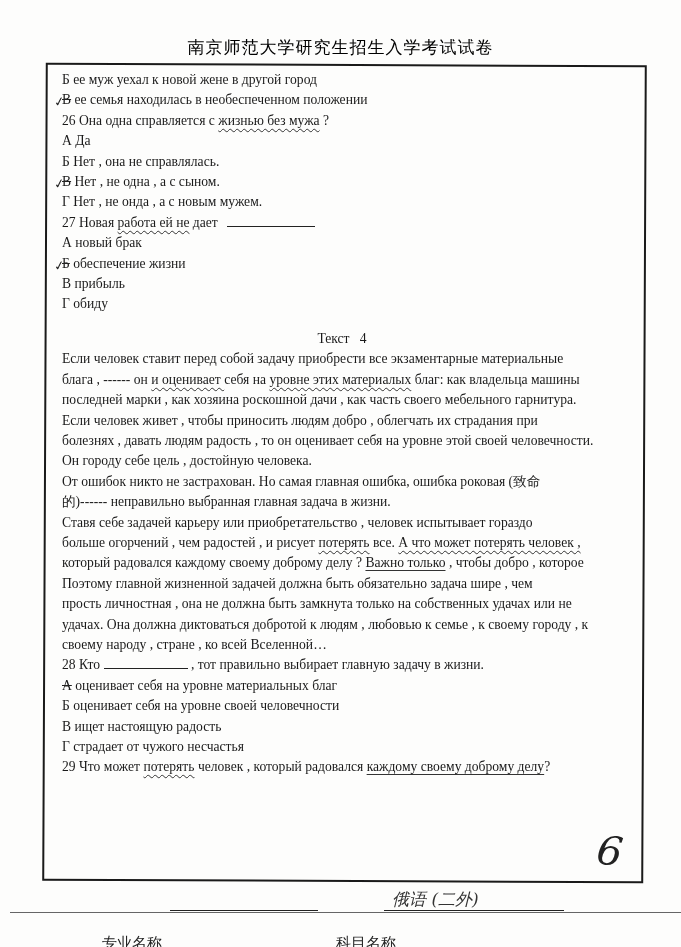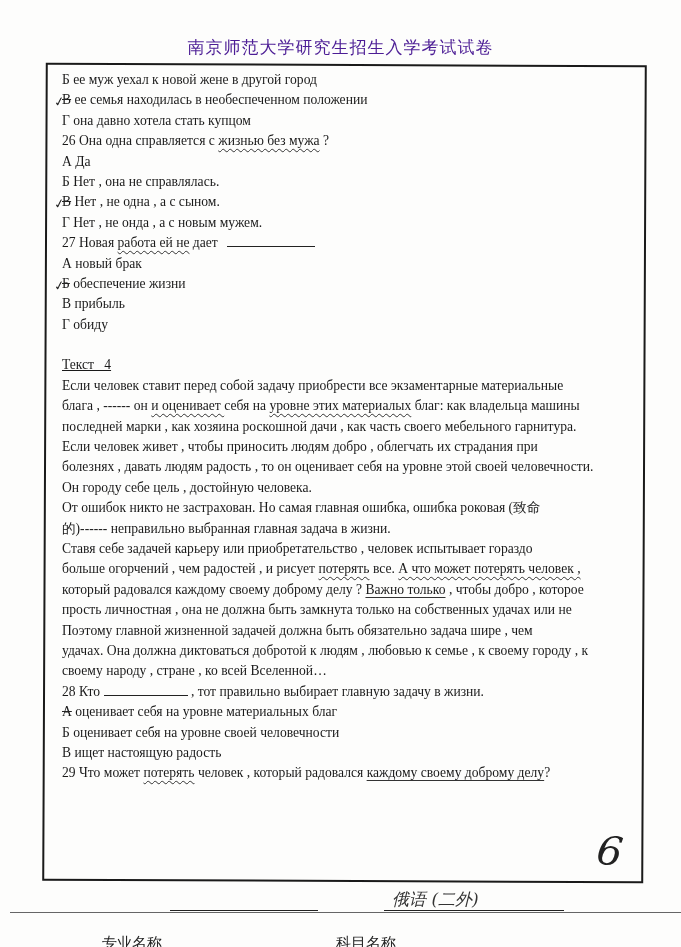--- a/index.html
+++ b/index.html
@@ -5,33 +5,33 @@
   html, body { margin: 0; padding: 0; }
   body {
     width: 681px; height: 947px; overflow: hidden;
     background: #fdfdfc; position: relative;
     font-family: "Liberation Serif", "DejaVu Serif", serif;
     color: #1a1a1a;
   }
   .title {
     position: absolute; top: 36px; left: 0; width: 681px;
     text-align: center; font-size: 17px; letter-spacing: 1px;
-    font-family: "DejaVu Serif", serif; color: #4c1d95;
+    font-family: "DejaVu Serif", serif; color: #000000;
   }
   .frame {
     position: absolute; left: 44px; top: 64px; width: 597px; height: 814px;
     border: 2px solid #1a1a1a; border-top-width: 2px;
     transform: rotate(0.25deg);
   }
   .content {
     position: absolute; left: 62px; top: 70px; width: 560px;
     font-size: 13.6px; line-height: 20.4px;
   }
   .line { white-space: nowrap; position: relative; }
-  .heading { margin-top: 20px; text-decoration: underline; }
+  .heading { text-align: center; margin-top: 14px; }
   .u { text-decoration: underline; text-decoration-color: #333; text-underline-offset: 3px; }
   .w { text-decoration: underline wavy #333; text-underline-offset: 3px; text-decoration-thickness: 1px; }
   .strike { text-decoration: line-through; text-decoration-color:#222; }
   .tick {
     position: absolute; left: -8px; top: 2px; font-size: 13px; color:#222;
     transform: rotate(-10deg);
   }
   .blank { display: inline-block; border-bottom: 1px solid #222; height: 12px; vertical-align: baseline; }
   .mark6 {
     position: absolute; left: 597px; top: 828px; font-size: 40px;
@@ -65,24 +65,20 @@
 <div class="content">
 
   <div class="line">
     <span>Б</span>
     <span>ее муж уехал к новой жене в другой город</span>
   </div>
   <div class="line">
     <span class="tick">✓</span>
     <span class="strike">В</span>
     <span>ее семья находилась в необеспеченном положении</span>
-  </div>
-  <div class="line">
-    <span>Г</span>
-    <span>она давно хотела стать купцом</span>
   </div>
 
   <div class="line">
     <span>26</span>
     <span>Она одна справляется с </span><span class="w">жизнью без мужа</span><span> ?</span>
   </div>
   <div class="line">
     <span>А</span>
     <span>Да</span>
   </div>
@@ -145,42 +141,46 @@
     <div class="line"><span>的)------ неправильно выбранная главная задача в жизни.</span></div>
   </div>
 
   <div>
     <div class="line"><span class="ind"></span><span>Ставя себе задачей карьеру или приобретательство , человек испытывает гораздо</span></div>
     <div class="line"><span>больше огорчений , чем радостей , и рисует </span><span class="w">потерять</span><span> все. </span><span class="w">А что может потерять человек ,</span></div>
     <div class="line"><span class="u" style="text-decoration:none">который радовался каждому своему доброму делу  ? </span><span class="u">Важно только</span><span> , чтобы добро , которое</span></div>
   </div>
 
   <div>
+    <div class="line"><span class="ind"></span><span>Поэтому главной жизненной задачей должна быть обязательно задача шире , чем</span></div>
     <div class="line"><span>прость личностная , она не должна быть замкнута только на собственных удачах или не</span></div>
-    <div class="line"><span class="ind"></span><span>Поэтому главной жизненной задачей должна быть обязательно задача шире , чем</span></div>
     <div class="line"><span>удачах. Она должна диктоваться добротой к людям , любовью к семье , к своему городу , к</span></div>
     <div class="line"><span>своему народу , стране , ко всей Вселенной…</span></div>
   </div>
 
   <div class="line">
     <span>28</span>
     <span>Кто </span><span class="blank" style="width:84px"></span><span> , тот правильно выбирает главную задачу в жизни.</span>
   </div>
   <div class="line">
     <span class="strike">А</span>
     <span>оценивает себя на уровне материальных благ</span>
   </div>
   <div class="line">
     <span>Б</span>
     <span>оценивает себя на уровне своей человечности</span>
   </div>
   <div class="line">
     <span>В</span>
     <span>ищет настоящую радость</span>
   </div>
+  <div class="line">
+    <span>Г</span>
+    <span>страдает от чужого несчастья</span>
+  </div>
 
   <div class="line">
     <span>29</span>
     <span>Что может </span><span class="w">потерять</span><span> человек , который радовался </span><span class="u">каждому своему доброму делу</span><span>?</span>
   </div>
 </div>
 
 <div class="mark6">6</div>
 
 <div class="footer">

